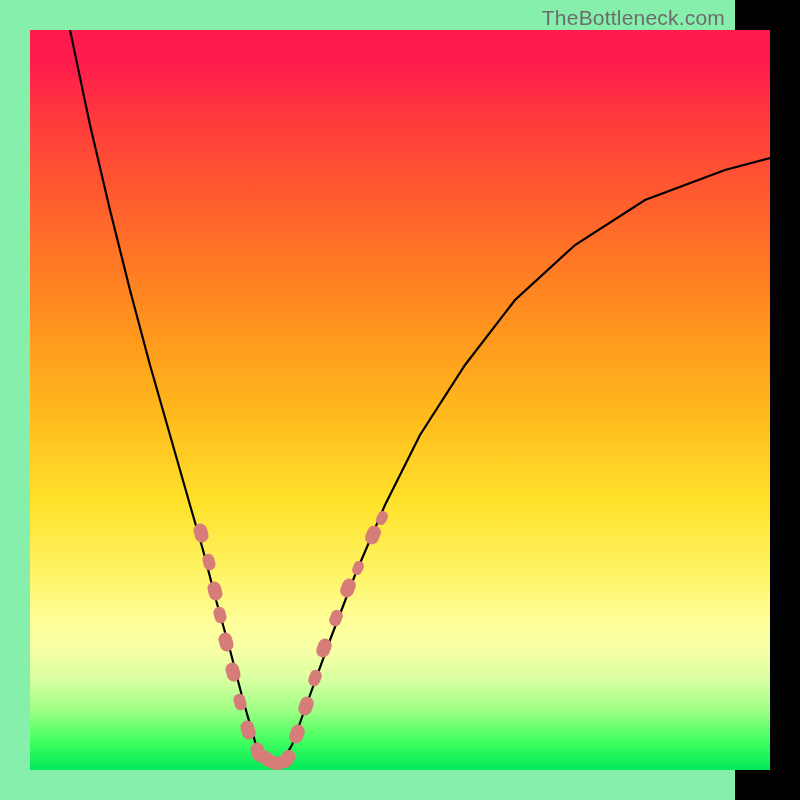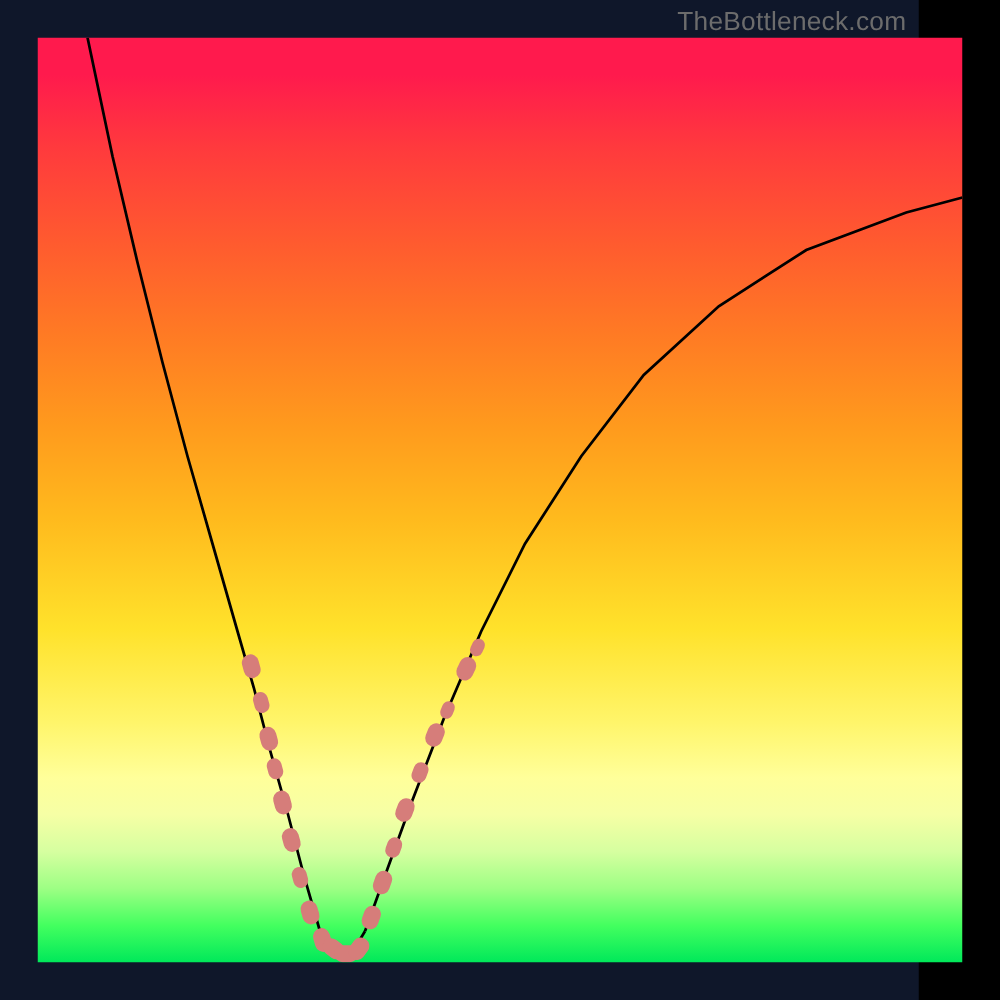--- a/index.html
+++ b/index.html
@@ -8,21 +8,21 @@
     width: 800px;
     height: 800px;
     overflow: hidden;
     background: #000;
     font-family: Arial, Helvetica, sans-serif;
   }
   .frame {
     position: relative;
     width: 735px;
     height: 800px;
-    background: #0f172a;
+    background: #86efac;
   }
   .plot-area {
     position: absolute;
     left: 30px;
     top: 30px;
     width: 740px;
     height: 740px;
     overflow: hidden;
   }
   

